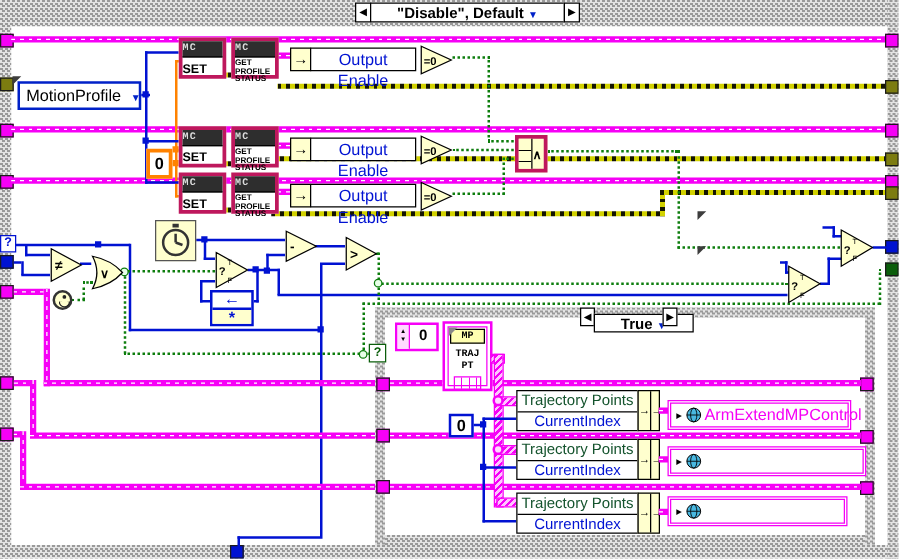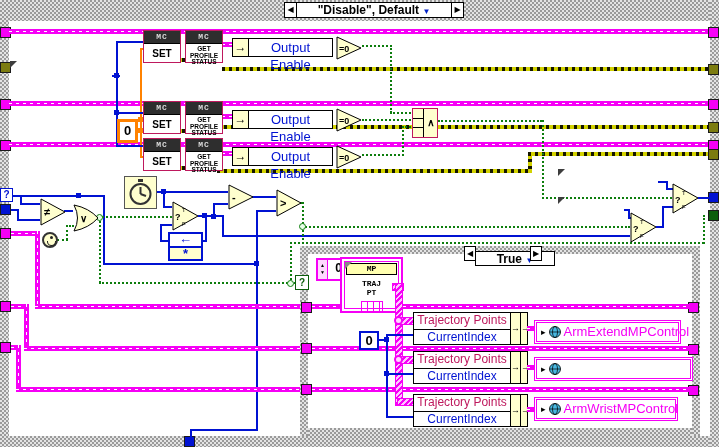--- a/index.html
+++ b/index.html
@@ -26,39 +26,39 @@
   .wav{width:6px;border:1px solid #f600f6;background:repeating-linear-gradient(135deg,#f600f6 0 2px,#ffc4ff 2px 4px)}
   .dotb{width:5px;height:5px;background:#0012d2}
   .doto{width:5px;height:5px;background:#ff8200}
   .dotg{width:7px;height:7px;border:1px solid #0d7d0d;border-radius:50%;background:#e8ffe8;box-sizing:border-box}
   .dotp{width:9px;height:9px;border:2px solid #f600f6;border-radius:50%;background:#ffd9ff;box-sizing:border-box}
   
   .tun{position:absolute;width:11px;height:11px;border:1px solid #1a1a1a;box-sizing:border-box}
   .tp{background:#f600f6}.to{background:#7c7c10}.tb{background:#0012d2}.tg{background:#0b5e0b}
   .qsel{position:absolute;background:#fff;text-align:center;font-weight:bold;box-sizing:border-box}
   
-  .mc{position:absolute;border:1px solid #be185d;background:#fff;text-align:center;box-sizing:border-box}
+  .mc{position:absolute;border:3px solid #be185d;background:#fff;box-sizing:border-box}
   .mchd{height:12px;background:#2e2e2e;color:#dcdcdc;font:bold 8px/12px "Liberation Mono",monospace;letter-spacing:1px;border-bottom:1px solid #000}
   .set-body{font:bold 10px/19px "Liberation Sans",sans-serif;color:#000}
   .get-body{font:bold 6.5px/6.5px "Liberation Sans",sans-serif;color:#000;padding-top:2px}
   .enum{position:absolute;background:#fff;border:2px solid #0021c8;box-shadow:inset 0 0 0 1px #fff;
     color:#000;font:13px/19px "Liberation Sans",sans-serif;box-sizing:border-box;white-space:nowrap;padding-left:5px}
   .enum .dd{color:#0021c8;font-size:8px;margin-left:4px}
   .enum .inc{color:#0021c8;font-size:8px;margin-right:2px}
   .fold{position:absolute;width:0;height:0;border-top:7px solid #3d3d3d;border-right:7px solid transparent}
   .fieldbox{position:absolute;background:#fff;border:1px solid #000;color:#0012d2;
     font:13px/17px "Liberation Sans",sans-serif;text-align:center;box-sizing:border-box}
   .ub{position:absolute;background:#ffffce;border:1px solid #000;color:#000;
     font:bold 12px/17px "Liberation Sans",sans-serif;text-align:center;box-sizing:border-box}
   .caselbl{position:absolute;background:#fff;border:1px solid #000;font:bold 12px/14px "Liberation Sans",sans-serif;
     text-align:center;box-sizing:border-box;white-space:nowrap}
   .casenav{position:absolute;background:#fff;border:1px solid #000;font:8px/13px "Liberation Sans",sans-serif;text-align:center;box-sizing:border-box}
   .const{position:absolute;background:#fff;text-align:center;box-sizing:border-box;font:bold 13px/18px "Liberation Sans",sans-serif}
   .bundle{position:absolute;background:#fff;border:1px solid #000;box-sizing:border-box}
-  .bundle .r1{height:16px;border-bottom:1px solid #000;color:#be185d;font:12px/15px "Liberation Sans",sans-serif;text-align:center}
+  .bundle .r1{height:16px;border-bottom:1px solid #000;color:#14532d;font:12px/15px "Liberation Sans",sans-serif;text-align:center}
   .bundle .r2{height:15px;color:#0012d2;font:12px/15px "Liberation Sans",sans-serif;text-align:center}
   .cols{position:absolute;background:#ffffce;border:1px solid #000;box-sizing:border-box;display:flex}
   .cols i{flex:1;border-left:1px solid #000;font:bold 9px/30px "Liberation Sans",sans-serif;font-style:normal;text-align:center}
   .cols i:first-child{border-left:none}
   .sv{position:absolute;background:#fff;border:1px solid #f600f6;box-shadow:0 0 0 1px #fff,0 0 0 2px #f600f6;
     color:#f600f6;font:13px/16px "Liberation Sans",sans-serif;display:flex;align-items:center;gap:3px;padding:0 4px;box-sizing:border-box;white-space:nowrap}
   .sv .pre{color:#000;font-size:9px}
   .mpicon{position:absolute;border:2px solid #f600f6;box-shadow:inset 0 0 0 2px #fff,inset 0 0 0 3px #f600f6;background:#fff;box-sizing:border-box}
   .mpicon .bn{margin:4px 4px 0 4px;background:#ffffb0;border:1px solid #000;color:#000;
     font:bold 8px/10px "Liberation Mono",monospace;text-align:center}
@@ -265,20 +265,24 @@
     <div class="get-body">GET PROFILE STATUS</div>
   </div>
   <div class="ub" style="left:232px;top:147px;width:17px;height:19px"><span>→</span></div>
   <div class="fieldbox" style="left:248px;top:147px;width:85px;height:19px"><span>Output Enable</span></div>
   <svg style="left:336px;top:145px" width="27" height="24">
     <polygon points="1,1 25,12 1,23" fill="#ffffce" stroke="#000"></polygon>
     <text x="3" y="16" font-size="9" font-weight="bold">=0</text>
   </svg>
 
   <div class="fold" style="left:10px;top:61px"></div>
+  <div class="enum" style="left:14px;top:65px;width:99px;height:23px">
+    <span>MotionProfile</span>
+    <span class="dd">▼</span>
+  </div>
 
   <div class="const" style="left:117px;top:119px;width:21px;height:24px;border:3px solid #ff8200;line-height:18px"><span>0</span></div>
 
   <div class="mc" style="left:412px;top:108px;width:26px;height:30px;background:#ffffce">
     <div style="position:absolute;left:0;top:0;width:10px;height:100%;border-right:1px solid #000;
       background:linear-gradient(#ffffce 9px,#000 9px,#000 10px,#ffffce 10px,#ffffce 18px,#000 18px,#000 19px,#ffffce 19px)"></div>
     <div style="position:absolute;left:11px;top:7px;width:14px;font:bold 10px/14px 'Liberation Sans',sans-serif">∧</div>
   </div>
 
   <div class="tickicon" style="left:124px;top:176px;width:33px;height:33px">
@@ -376,21 +380,21 @@
 
   <i class="w wph" style="left:312px;top:304px;width:377px"></i>
   <i class="w wph" style="left:312px;top:346px;width:377px"></i>
   <i class="w wph" style="left:312px;top:387px;width:377px"></i>
 
   <div class="spin" style="left:316px;top:258px;width:35px;height:23px">
     <div class="arrows"><span>▲</span><br><span>▼</span></div>
     <div class="val">0</div>
   </div>
 
-  <div class="mpicon" style="left:340px;top:257px;width:63px;height:56px">
+  <div class="mpicon" style="left:354px;top:257px;width:40px;height:56px">
     <div class="fold" style="left:3px;top:3px;border-top-color:#888"></div>
     <div class="bn">MP</div>
     <div class="nm"><span>TRAJ</span><br><span>PT</span></div>
     <div class="grid"></div>
   </div>
 
   <i class="w wah" style="left:392px;top:283px;width:10px"></i>
   <i class="w wav" style="left:395px;top:283px;height:121px"></i>
   <i class="w wah" style="left:397px;top:317px;width:17px"></i>
   <i class="w wah" style="left:397px;top:356px;width:17px"></i>
@@ -454,16 +458,15 @@
       <line x1="0.5" y1="6" x2="11.5" y2="6" stroke="#000" stroke-width="0.7"></line>
     </svg>
   </div>
   <div class="sv" style="left:536px;top:399px;width:140px;height:20px">
     <span class="pre">▸</span>
     <svg width="12" height="12" style="position:static">
       <circle cx="6" cy="6" r="5.5" fill="#49b8e0" stroke="#000" stroke-width="0.8"></circle>
       <ellipse cx="6" cy="6" rx="2.5" ry="5.5" fill="none" stroke="#000" stroke-width="0.7"></ellipse>
       <line x1="0.5" y1="6" x2="11.5" y2="6" stroke="#000" stroke-width="0.7"></line>
     </svg>
-    <span>ArmWristMPControl</span>
   </div>
 
 </div>
 
 </body></html>

